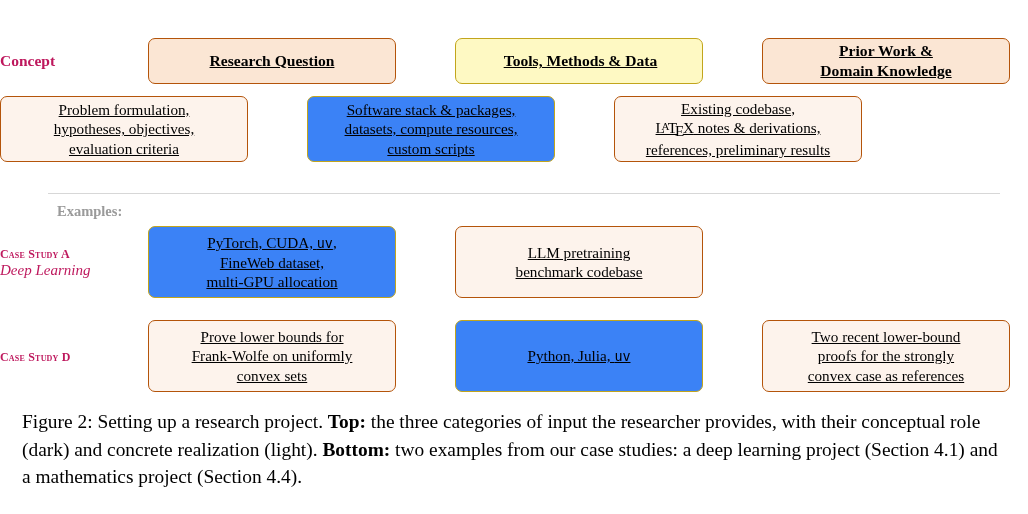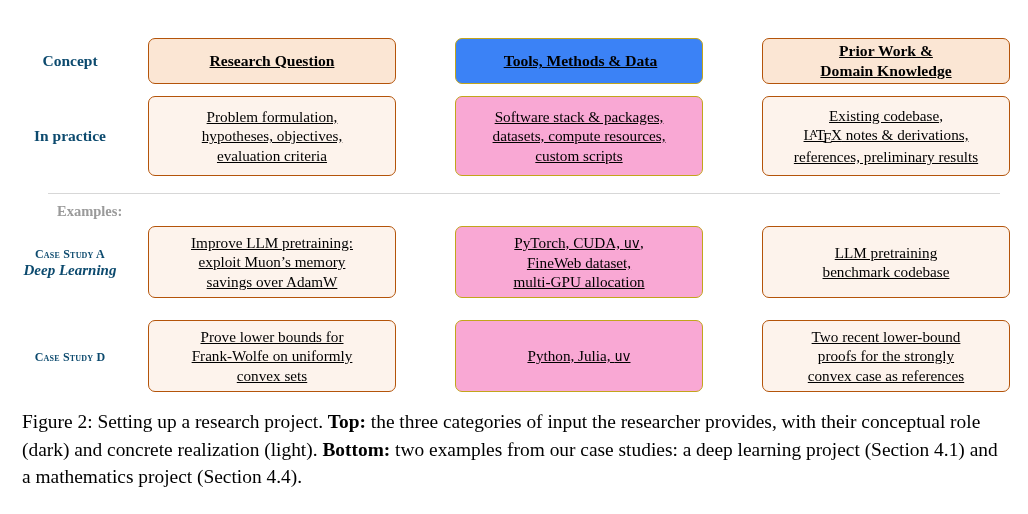--- a/index.html
+++ b/index.html
@@ -35,31 +35,31 @@
     position: absolute;
     display: flex;
     align-items: center;
     left: 0;
     width: 1028px;
   }
 
   .rowlabel {
     width: 148px;
     flex: 0 0 148px;
-    text-align: center;
+    text-align: left;
     padding-right: 8px;
     box-sizing: border-box;
-    color: #0c4a6e;
+    color: #be185d;
     font-weight: bold;
     font-size: 15.5px;
     line-height: 1.18;
   }
   .rowlabel .sub {
     display: block;
-    font-weight: bold;
+    font-weight: normal;
     font-style: italic;
     font-size: 15px;
   }
   .rowlabel .smallcaps {
     font-variant: small-caps;
     font-weight: bold;
     letter-spacing: 0.2px;
     font-size: 12px;
   }
 
@@ -87,30 +87,30 @@
     justify-content: center;
     text-align: center;
     font-size: 15.2px;
     line-height: 1.26;
     padding: 6px 8px;
   }
 
   
   .theme-orange.dark  { background: #fbe6d4; border-color: #b4540a; }
   .theme-orange.light { background: #fdf3ec; border-color: #b4540a; }
-  .theme-yellow.dark  { background: #3b82f6; border-color: #c2a51c; padding-left: 11px; }
-  .theme-yellow.light { background: #f9a8d4; border-color: #c2a51c; text-align: center; }
+  .theme-yellow.dark  { background: #fef9c3; border-color: #c2a51c; padding-left: 11px; }
+  .theme-yellow.light { background: #3b82f6; border-color: #c2a51c; text-align: center; }
 
   .box.header {
     font-weight: bold;
     font-size: 15.6px;
   }
 
   .h-head    { height: 46px; }
-  .h-practice{ height: 80px; }
+  .h-practice{ height: 66px; }
   .h-case    { height: 72px; }
 
   
   .separator {
     position: absolute;
     left: 48px;
     top: 193px;
     width: 952px;
     height: 1px;
     background: #d7d7d7;
@@ -175,21 +175,20 @@
         </div>
         <div class="cell col-3">
           <div class="box header theme-orange dark h-head">
             <span>Prior Work &amp;<br>Domain Knowledge</span>
           </div>
         </div>
       </div>
     </div>
 
     <div class="row" style="top:96px;">
-      <div class="rowlabel">In practice</div>
       <div class="cells">
         <div class="cell col-1">
           <div class="box theme-orange light h-practice">
             <span>Problem formulation,<br>hypotheses, objectives,<br>evaluation criteria</span>
           </div>
         </div>
         <div class="cell col-2">
           <div class="box theme-yellow light h-practice">
             <span>Software stack &amp; packages,<br>datasets, compute resources,<br>custom scripts</span>
           </div>
@@ -204,25 +203,20 @@
 
     <div class="separator"></div>
     <div class="examples-label">Examples:</div>
 
     <div class="row" style="top:226px;">
       <div class="rowlabel">
         <span class="smallcaps">Case Study A</span>
         <span class="sub">Deep Learning</span>
       </div>
       <div class="cells">
-        <div class="cell col-1">
-          <div class="box theme-orange light h-case">
-            <span>Improve LLM pretraining:<br>exploit Muon’s memory<br>savings over AdamW</span>
-          </div>
-        </div>
         <div class="cell col-2">
           <div class="box theme-yellow light h-case">
             <span>PyTorch, CUDA, <span class="mono">uv</span>,<br>FineWeb dataset,<br>multi-GPU allocation</span>
           </div>
         </div>
         <div class="cell col-3">
           <div class="box theme-orange light h-case">
             <span>LLM pretraining<br>benchmark codebase</span>
           </div>
         </div>

